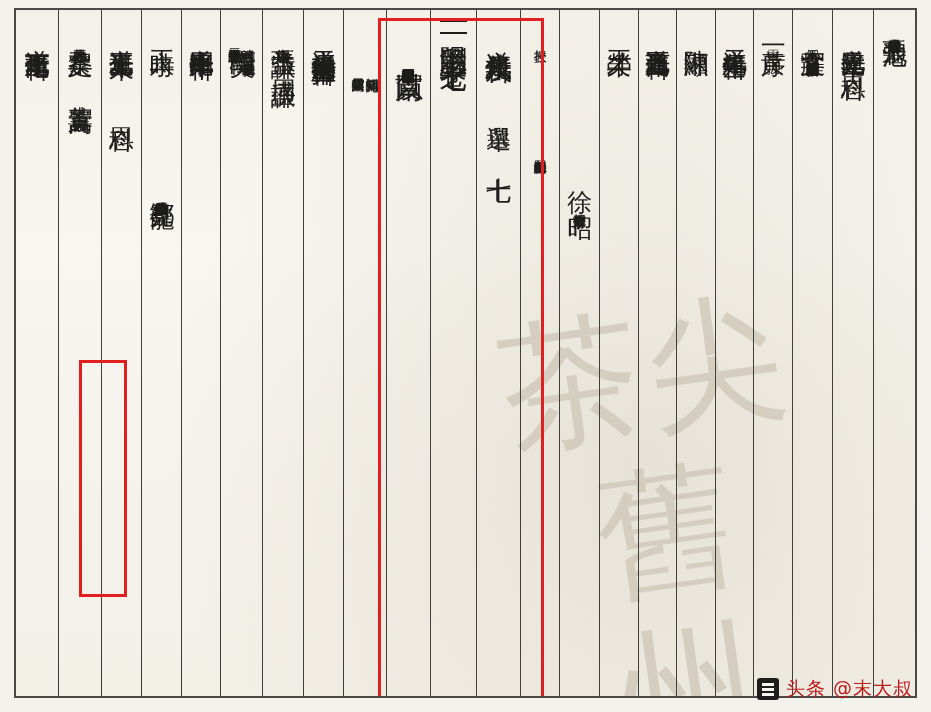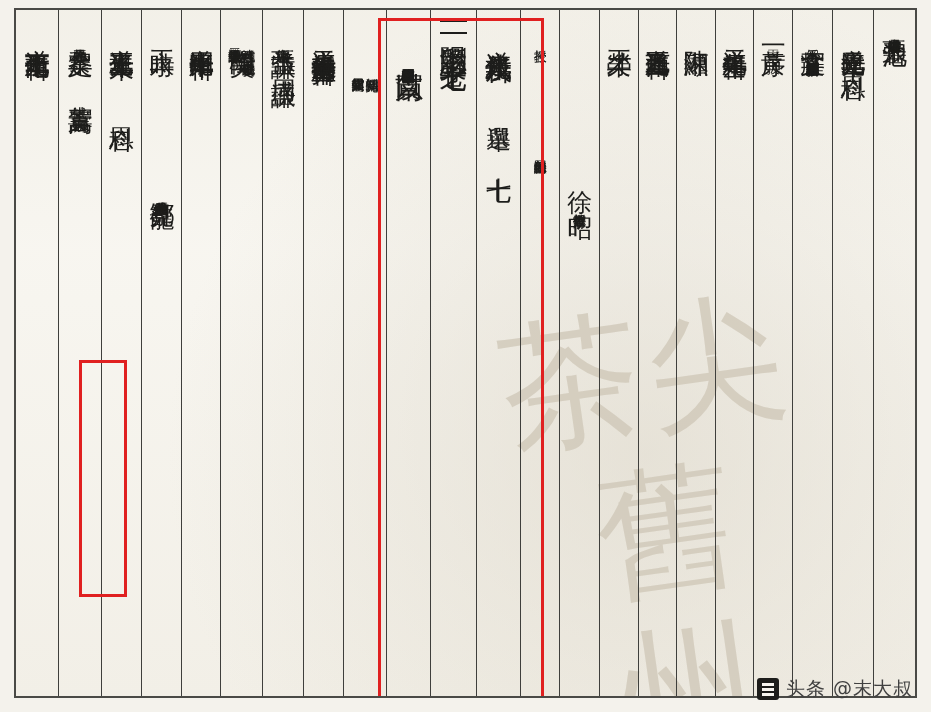--- a/index.html
+++ b/index.html
@@ -161,21 +161,21 @@
     content: "";
     position: absolute;
     left: 5px; top: 5px;
     width: 12px; height: 3px;
     background: #f7f5ef;
     box-shadow: 0 5px 0 #f7f5ef, 0 10px 0 #f7f5ef;
   }
   #credit .txt {
     font-family: "DejaVu Sans", sans-serif;
     font-size: 19px;
-    color: #404040;
+    color: #b91c1c;
     letter-spacing: 1px;
   }
 </style>
 </head>
 <body>
 
 <div id="page">
   <div id="scan">
 
     <div id="watermark">茶尖

